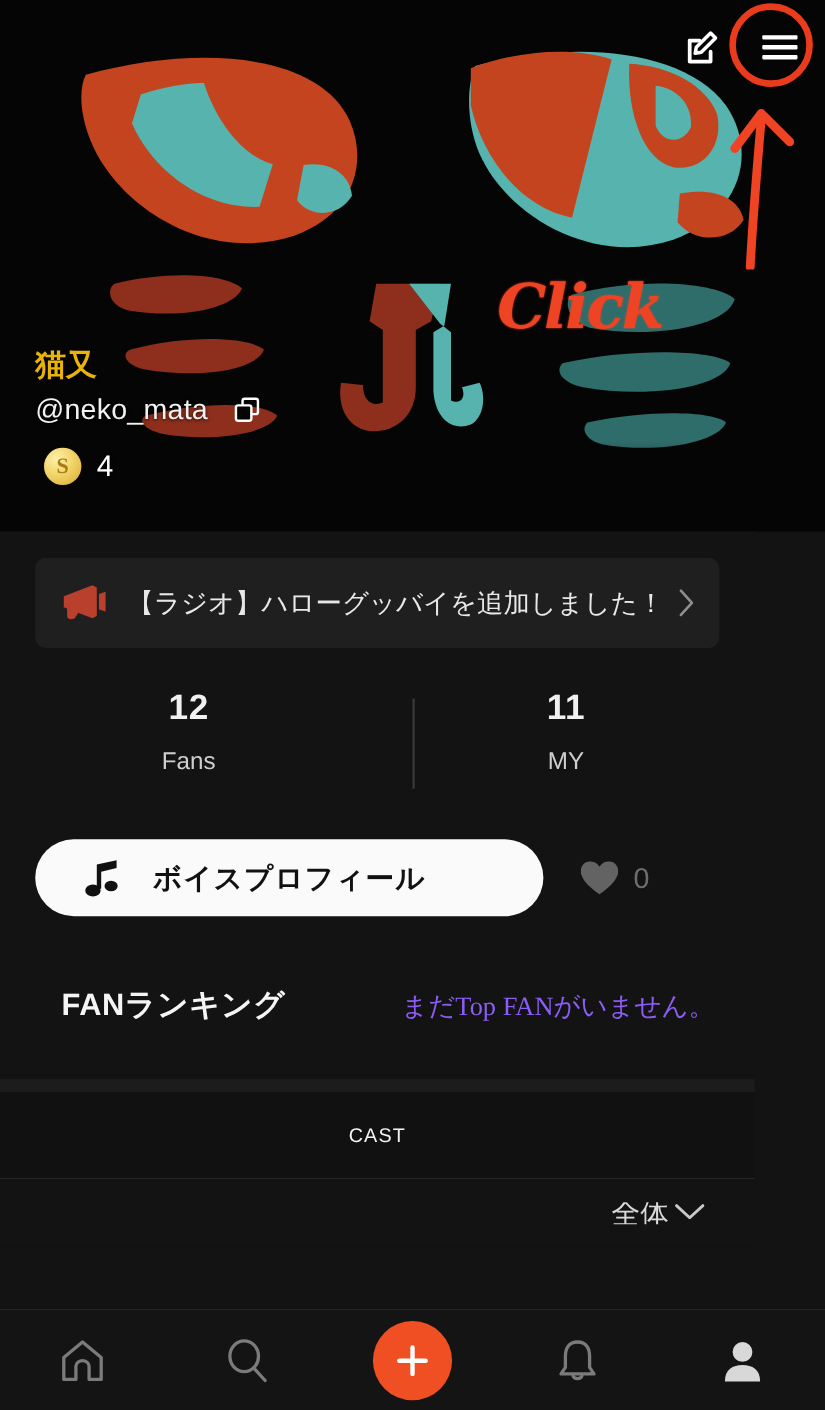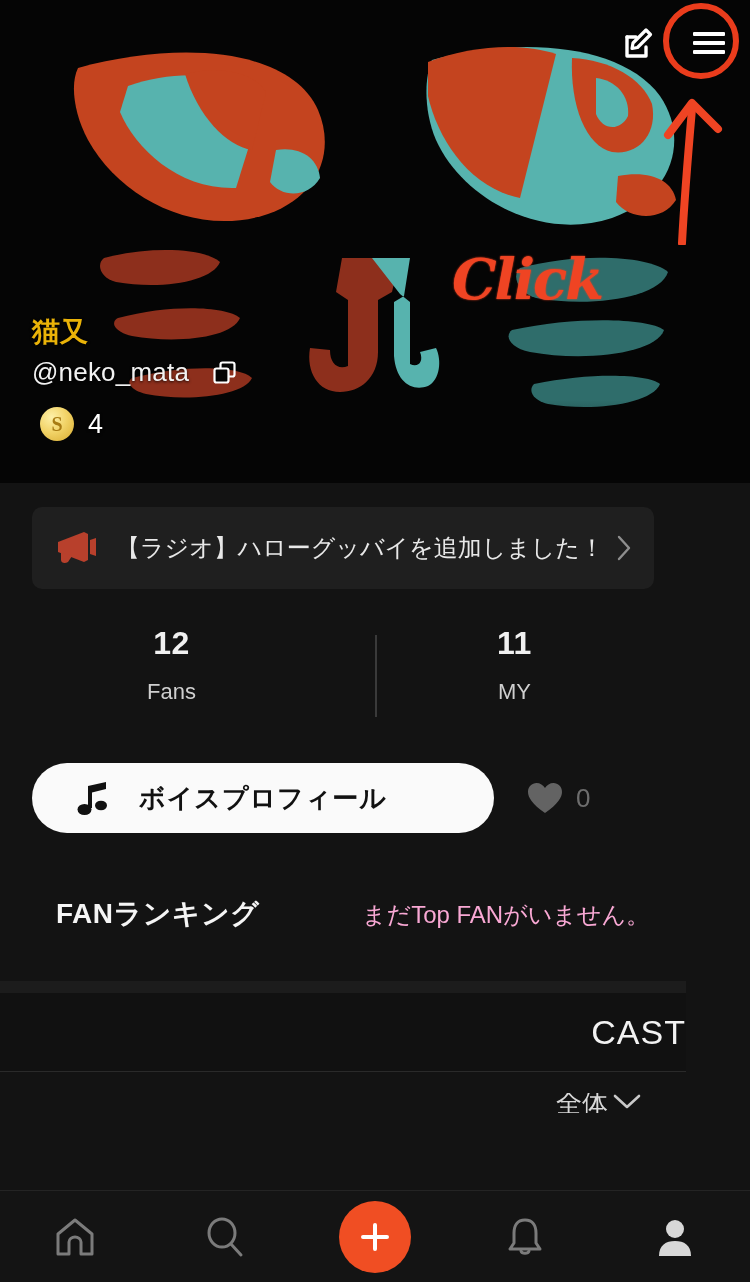--- a/index.html
+++ b/index.html
@@ -285,40 +285,41 @@
   }
   .fanrank-title {
     font-size: 28px;
     font-weight: bold;
     color: #f5f5f5;
     letter-spacing: .5px;
   }
   .fanrank-empty {
     margin-left: auto;
     font-size: 24px;
-    color: #f9a8d4;
+    color: #8b5cf6;
+    font-family: Liberation Serif, serif;
   }
 
   .tabs-sep {
     margin-top: 48px;
     height: 12px;
     background: #1c1c1c;
   }
   .tabs {
     display: flex;
     height: 78px;
     background: #111111;
     border-bottom: 1px solid #2a2a2a;
   }
   .tab {
     flex: 1 1 33.33%;
     display: flex;
     align-items: center;
-    justify-content: flex-end;
-    font-size: 34px;
+    justify-content: center;
+    font-size: 18px;
     color: #6b6b6b;
     cursor: pointer;
     letter-spacing: 1px;
   }
   .tab.active {
     color: #f2f2f2;
   }
 
   .filter-row {
     height: 62px;

